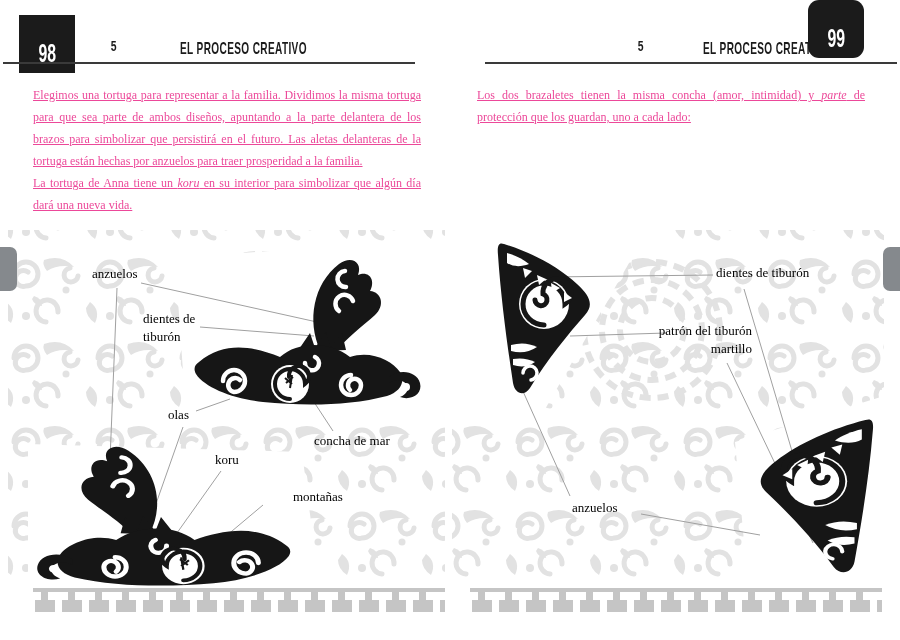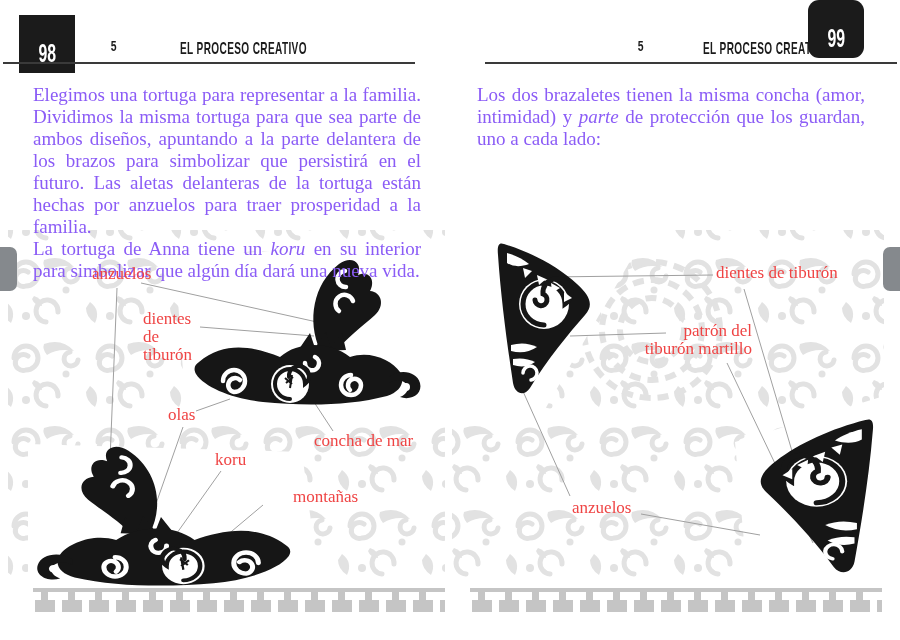--- a/index.html
+++ b/index.html
@@ -12,27 +12,27 @@
     display:flex;align-items:flex-end;justify-content:center;padding-bottom:6px;box-sizing:border-box;}
   .pagenum-box .num{color:#fff;font-family:"Liberation Sans",sans-serif;font-weight:bold;
     font-size:22px;transform:scale(0.72,1.18);letter-spacing:0;}
   .chapnum{position:absolute;top:38px;font-family:"Liberation Sans",sans-serif;font-weight:bold;
     font-size:13px;color:#1b1b1b;transform:scale(0.8,1.15);}
   .runtitle{position:absolute;top:38px;font-family:"Liberation Sans",sans-serif;font-weight:bold;
     font-size:14px;color:#1b1b1b;letter-spacing:0.5px;transform:scale(0.72,1.2);transform-origin:left top;white-space:nowrap;}
   .headrule{position:absolute;top:62px;height:2px;background:#3a3a3a;}
 
   
-  .bodytext{position:absolute;top:84px;width:388px;font-size:19px;line-height:22px;
-    text-align:justify;color:#8b5cf6;}
+  .bodytext{position:absolute;top:84px;width:388px;font-size:12px;line-height:22px;
+    text-align:justify;color:#ec4899;text-decoration:underline;}
   .bodytext p{margin:0;}
   .bodytext .it{font-style:italic;}
 
   
-  .lbl{position:absolute;font-size:17px;color:#ef4444;line-height:18px;}
+  .lbl{position:absolute;font-size:13px;color:#000000;line-height:18px;}
 
   
   .tapa{position:absolute;top:588px;width:412px;}
   .tapa .bar{height:4px;background:#c5c5c5;}
   .tapa .stems{height:8px;
     background:repeating-linear-gradient(90deg,transparent 0 8px,#c5c5c5 8px 15px,transparent 15px 27px);}
   .tapa .blocks{height:12px;
     background:repeating-linear-gradient(90deg,transparent 0 2px,#c5c5c5 2px 22px,transparent 22px 27px);}
 
   

